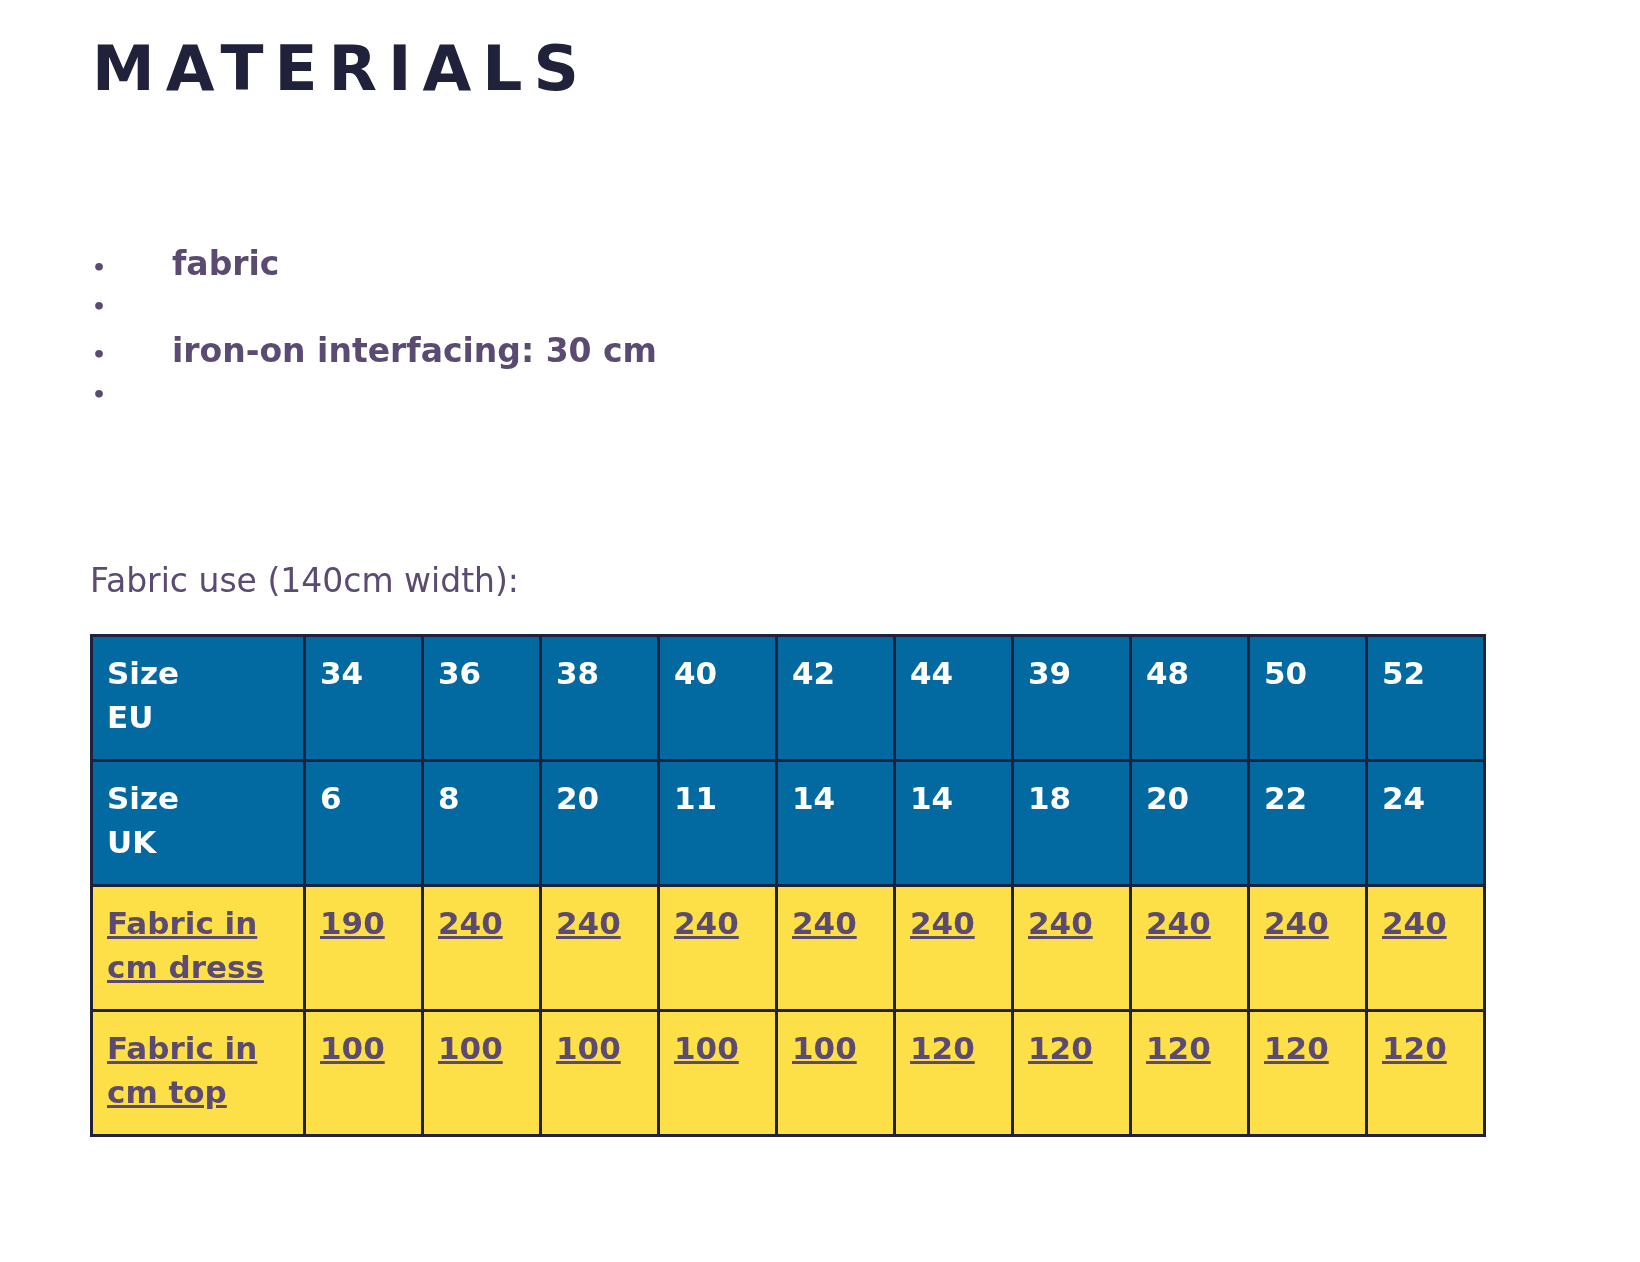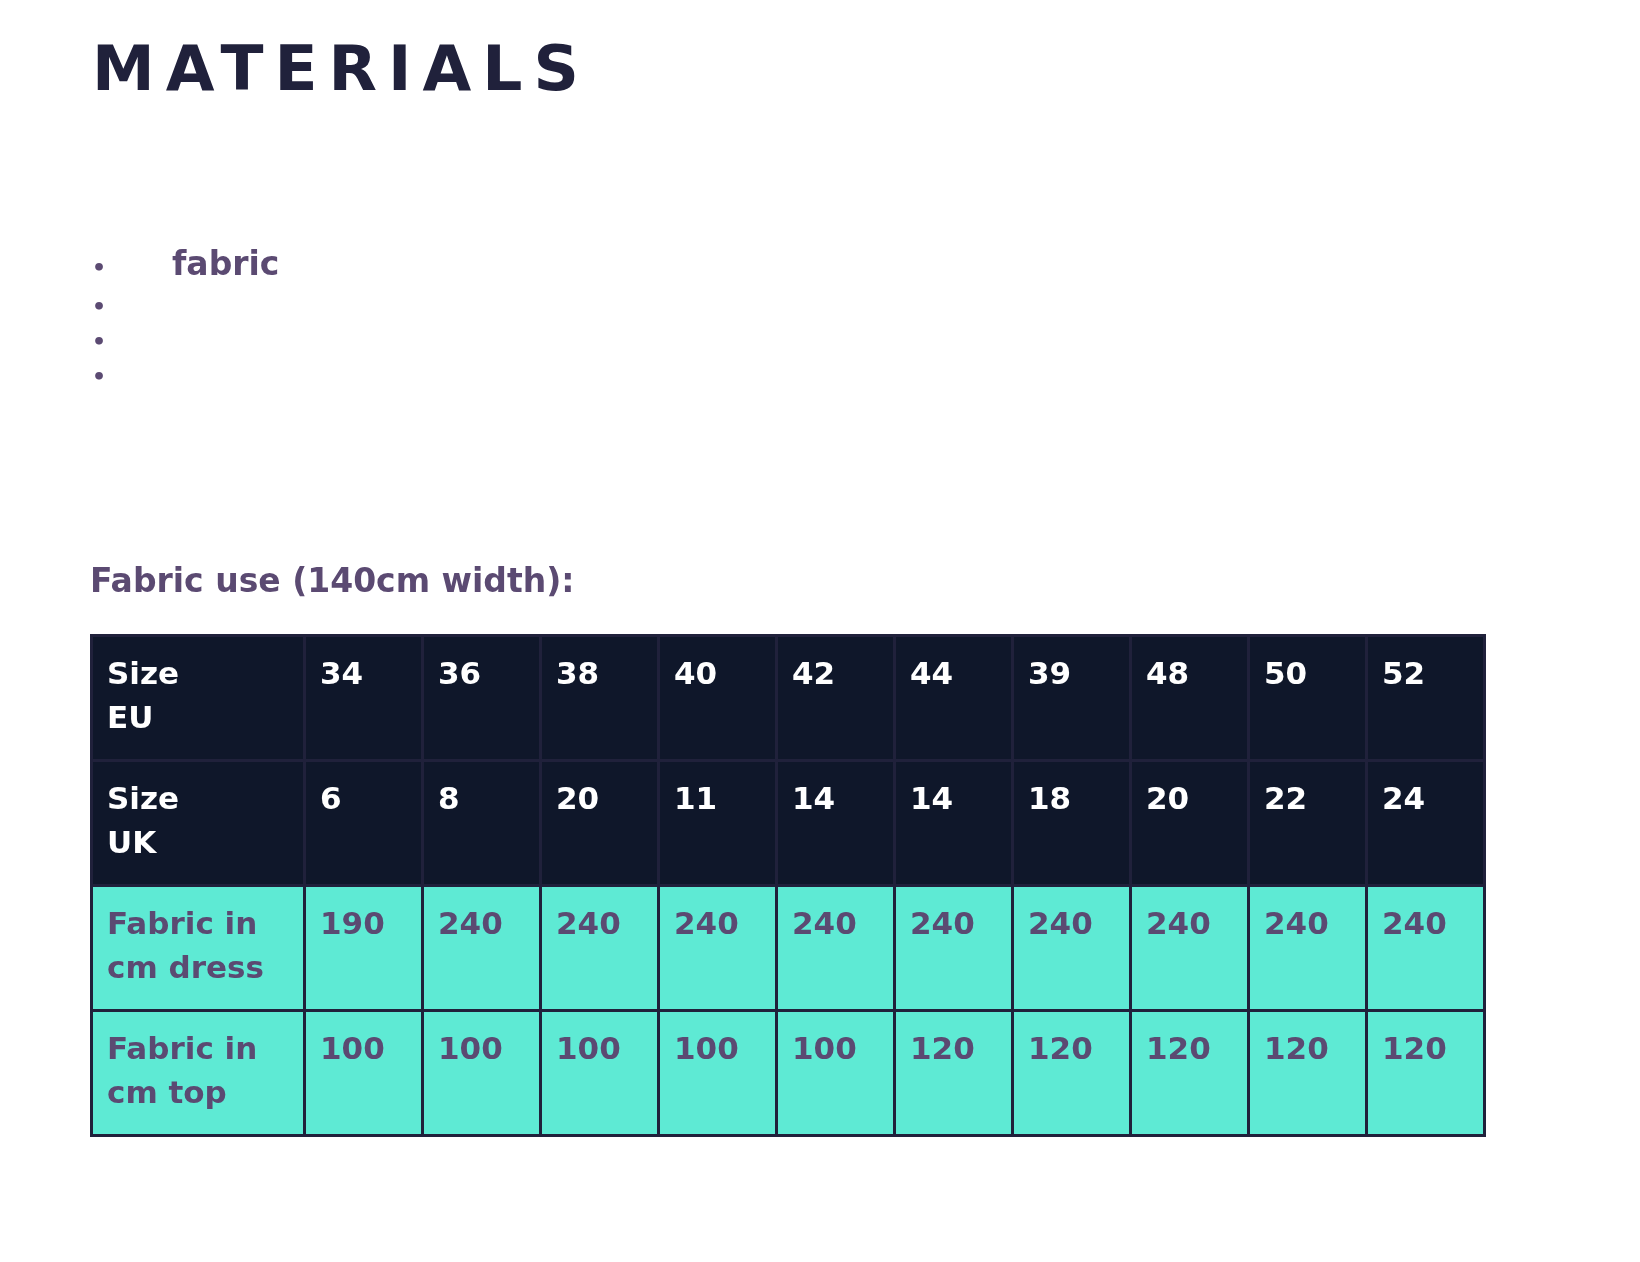--- a/index.html
+++ b/index.html
@@ -53,50 +53,51 @@
     flex: 0 0 80px;
     font-size: 22px;
     color: #5b4a72;
     line-height: 1.59;
   }
   .fabric-use-label {
     position: absolute;
     left: 90px;
     top: 561px;
     font-size: 33px;
-    font-weight: bold;
+    font-weight: normal;
     color: #5b4a72;
   }
   table.size-table {
     position: absolute;
     left: 90px;
     top: 634px;
     width: 1394px;
     border-collapse: collapse;
     table-layout: fixed;
   }
   table.size-table td {
     border: 3px solid #20213b;
     vertical-align: top;
     padding: 14px 14px 20px 14px;
     font-size: 31px;
     font-weight: bold;
     line-height: 1.42;
   }
   table.size-table tr.dark td {
-    background: #0f172a;
+    background: #0369a1;
     color: #ffffff;
     border-color: #20213b;
   }
   table.size-table tr.dark td.sep-top {
     border-top: 3px solid #ffffff;
   }
   table.size-table tr.light td {
-    background: #5eead4;
-    color: #5b4a72;
+    background: #fde047;
+    color: #5b4a72;
+    text-decoration: underline;
   }
   col.label-col { width: 213px; }
   col.num-col { width: 118px; }
   .cell-label-line { display: block; }
 </style>
 </head>
 <body>
 
 <div class="page">
 
@@ -105,20 +106,21 @@
   <ul class="materials-list">
     <li>
       <span class="bullet">•</span>
       <span>fabric</span>
     </li>
     <li>
       <span class="bullet">•</span>
     </li>
     <li>
       <span class="bullet">•</span>
+      <span>iron-on interfacing: 30 cm</span>
     </li>
     <li>
       <span class="bullet">•</span>
     </li>
   </ul>
 
   <div class="fabric-use-label">Fabric use (140cm width):</div>
 
   <table class="size-table">
     <colgroup>

